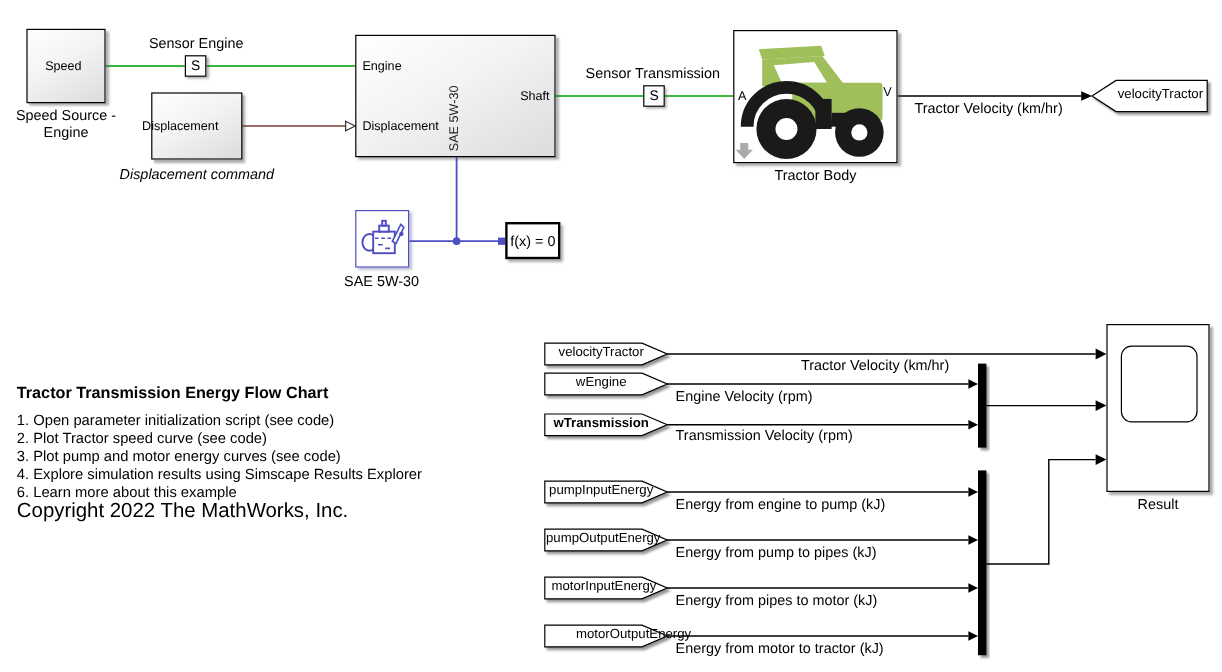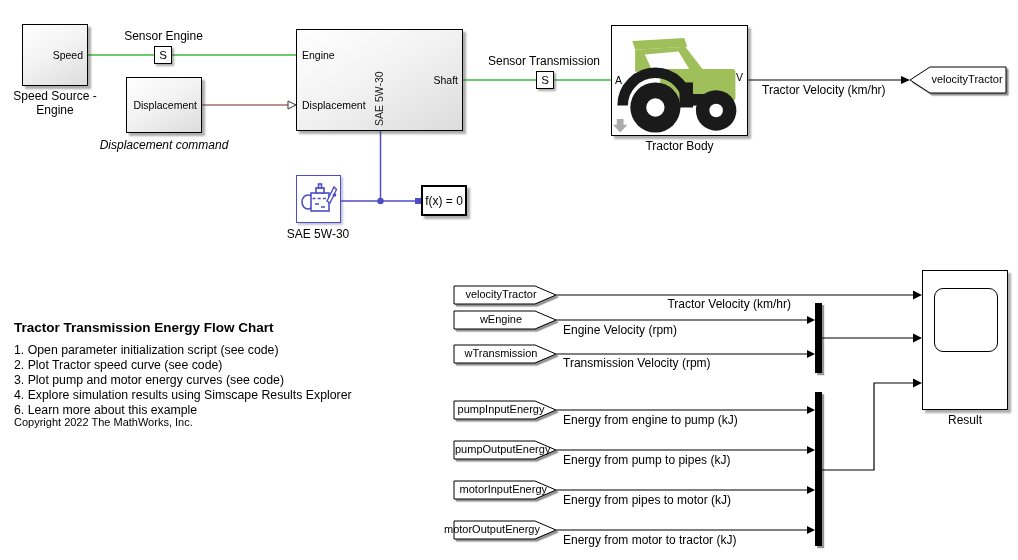--- a/index.html
+++ b/index.html
@@ -3,35 +3,35 @@
 <meta charset="utf-8">
 <style>
   html,body{margin:0;padding:0;background:#fff;}
   #canvas{position:relative;width:1018px;height:560px;background:#fff;overflow:hidden;
           font-family:"Liberation Sans",sans-serif;color:#000;}
   #wires{position:absolute;left:0;top:0;}
   .block{position:absolute;box-sizing:border-box;border:1px solid #000;
          background:linear-gradient(150deg,#ffffff 0%,#f3f3f3 45%,#dcdcdc 100%);
          box-shadow:2.5px 2.5px 2px rgba(70,70,70,.45);}
   .white{background:#fff;}
-  .portflex{display:flex;align-items:center;justify-content:flex-end;padding-right:4px;
+  .portflex{display:flex;align-items:center;justify-content:flex-end;padding-right:19px;
             font-size:10.5px;}
   .bname{position:absolute;font-size:12px;text-align:center;white-space:pre-line;line-height:14px;}
   .portlbl{position:absolute;font-size:10.5px;line-height:11px;}
   .linelbl{position:absolute;font-size:12px;line-height:13px;white-space:nowrap;}
   .taglbl{position:absolute;font-size:11px;line-height:13px;text-align:center;white-space:nowrap;}
   .sblock{position:absolute;width:18px;height:18px;box-sizing:border-box;border:1px solid #000;
           background:#fff;display:flex;align-items:center;justify-content:center;
           font-size:11.5px;box-shadow:2px 2px 2px rgba(70,70,70,.45);}
   #cvt-oil-lbl{position:absolute;left:74px;top:38px;width:16px;height:62px;font-size:10.5px;
           writing-mode:vertical-rl;transform:rotate(180deg);text-align:center;line-height:16px;color:#222;}
   #anno-title{position:absolute;left:14px;top:320px;font-size:13.5px;font-weight:bold;}
   .anno-item{font-size:12.3px;line-height:15px;white-space:nowrap;}
   #anno-list{position:absolute;left:14px;top:343px;}
-  #anno-copy{position:absolute;left:14px;top:416px;font-size:11px;}
+  #anno-copy{position:absolute;left:14px;top:416px;font-size:17px;}
   #scope-screen{position:absolute;left:11px;top:17px;width:62px;height:62px;border:1.5px solid #000;
           border-radius:9px;background:#fff;}
 </style>
 </head>
 <body>
 
 <div id="canvas">
 
   <svg id="wires" width="1018" height="560">
     <defs>
@@ -164,25 +164,25 @@
   </div>
 
   <div class="block white" style="left:922px;top:270px;width:86px;height:140px;border-width:1.5px;">
     <div id="scope-screen"></div>
   </div>
   <div class="bname" style="left:922px;top:413px;width:86px;">Result</div>
 
   <div class="taglbl" style="left:928px;top:73px;width:78px;">velocityTractor</div>
   <div class="taglbl" style="left:455px;top:288px;width:92px;">velocityTractor</div>
   <div class="taglbl" style="left:455px;top:313px;width:92px;">wEngine</div>
-  <div class="taglbl" style="left:455px;top:347px;width:92px;">wTransmission</div>
+  <div class="taglbl" style="left:455px;top:347px;width:92px;font-weight:bold;">wTransmission</div>
   <div class="taglbl" style="left:455px;top:403px;width:92px;">pumpInputEnergy</div>
   <div class="taglbl" style="left:455px;top:443px;width:92px;">pumpOutputEnergy</div>
   <div class="taglbl" style="left:455px;top:483px;width:92px;text-align:right;">motorInputEnergy</div>
-  <div class="taglbl" style="left:444px;top:523px;width:92px;">motorOutputEnergy</div>
+  <div class="taglbl" style="left:480px;top:523px;width:92px;">motorOutputEnergy</div>
 
   <div class="linelbl" style="left:762px;top:84px;">Tractor Velocity (km/hr)</div>
   <div class="linelbl" style="left:601px;top:298px;width:190px;text-align:right;">Tractor Velocity (km/hr)</div>
   <div class="linelbl" style="left:563px;top:324px;">Engine Velocity (rpm)</div>
   <div class="linelbl" style="left:563px;top:357px;">Transmission Velocity (rpm)</div>
   <div class="linelbl" style="left:563px;top:414px;">Energy from engine to pump (kJ)</div>
   <div class="linelbl" style="left:563px;top:454px;">Energy from pump to pipes (kJ)</div>
   <div class="linelbl" style="left:563px;top:494px;">Energy from pipes to motor (kJ)</div>
   <div class="linelbl" style="left:563px;top:534px;">Energy from motor to tractor (kJ)</div>
 

